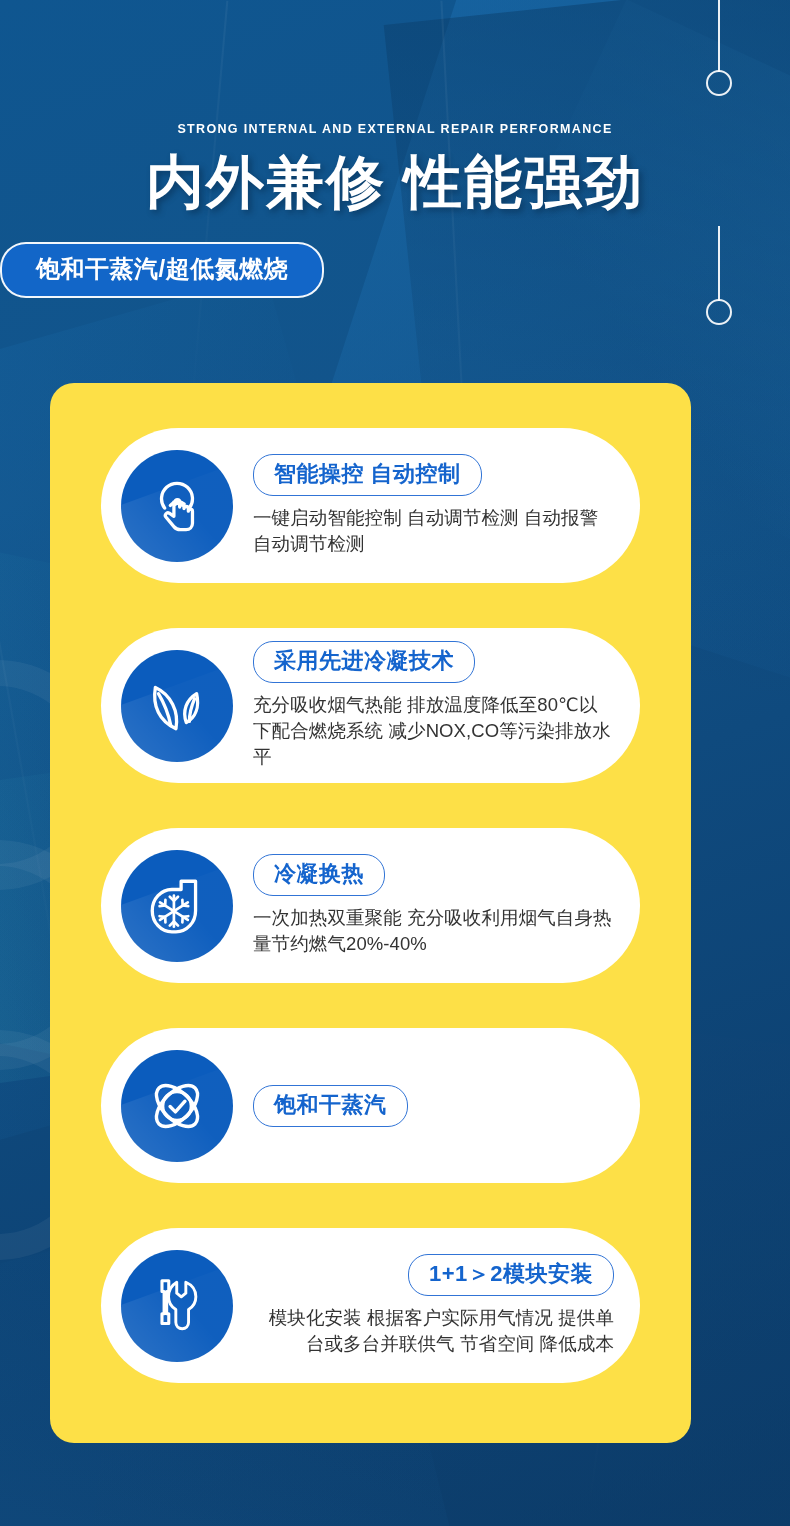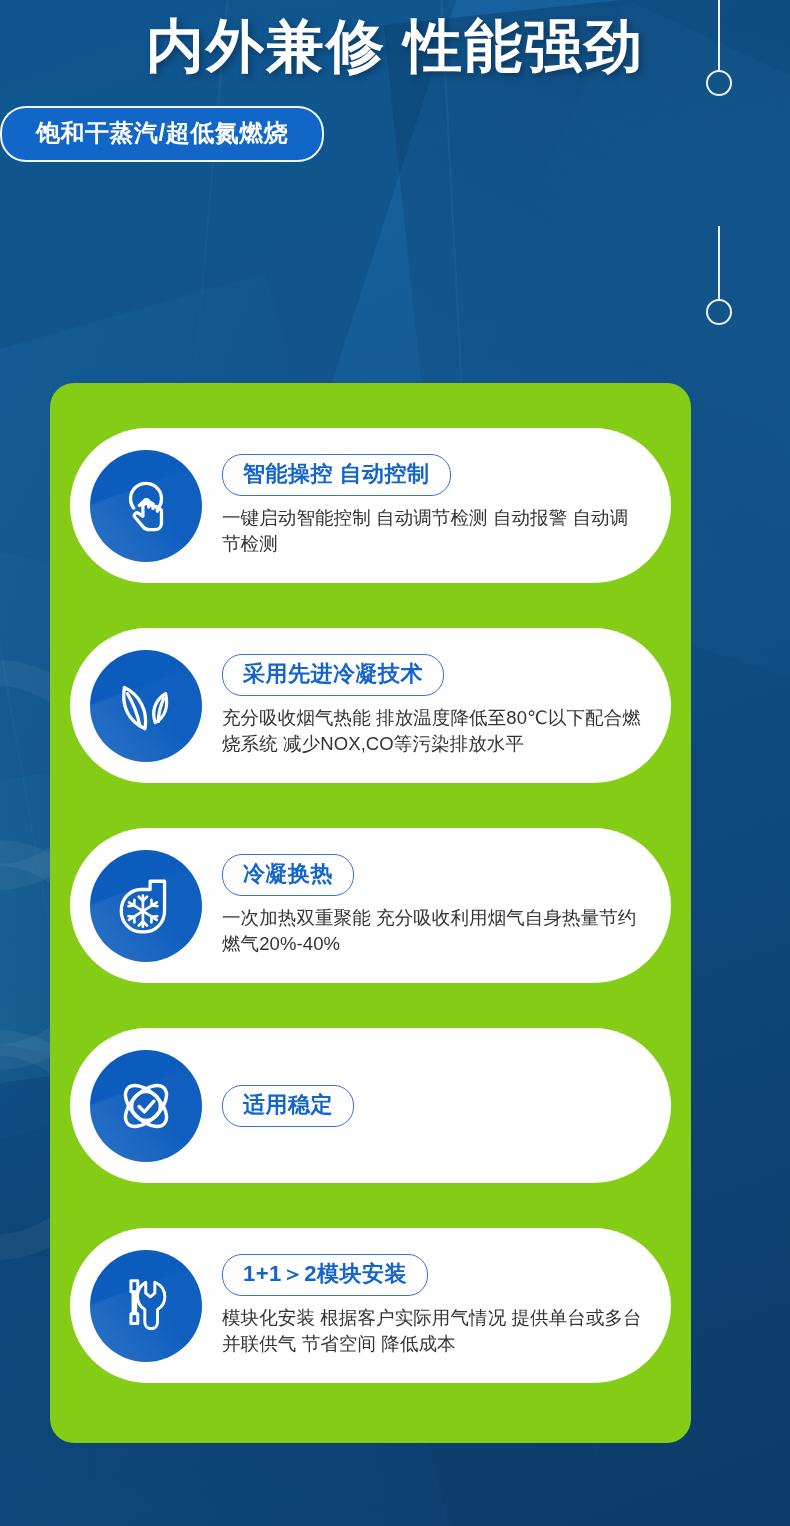--- a/index.html
+++ b/index.html
@@ -144,36 +144,36 @@
     letter-spacing: .5px;
   }
 
   
   .panel {
     position: absolute;
     top: 383px;
     left: 50px;
     width: 641px;
     height: 1060px;
-    background: #84cc16;
+    background: #fde047;
     border-radius: 24px;
     box-sizing: border-box;
-    padding: 45px 20px;
+    padding: 45px 51px;
   }
   .card {
     position: relative;
     height: 155px;
     background: #ffffff;
     border-radius: 78px;
     margin-bottom: 45px;
     box-sizing: border-box;
     display: flex;
     align-items: center;
   }
-  .card:last-child { margin-bottom: 0; }
+  .card:last-child { margin-bottom: 0; text-align: right; }
 
   .icon-badge {
     flex: 0 0 auto;
     width: 112px; height: 112px;
     margin-left: 20px;
     border-radius: 50%;
     background: #0b5cbd;
     position: relative;
     overflow: hidden;
     display: flex;
@@ -239,20 +239,21 @@
   <div class="pin" id="pin-a">
     <div class="stem"></div>
     <div class="ring"></div>
   </div>
   <div class="pin" id="pin-b">
     <div class="stem"></div>
     <div class="ring"></div>
   </div>
 
   <div class="header">
+    <div class="eyebrow">STRONG INTERNAL AND EXTERNAL REPAIR PERFORMANCE</div>
     <div class="headline">内外兼修 性能强劲</div>
     <div class="subpill-wrap">
       <span class="subpill">饱和干蒸汽/超低氮燃烧</span>
     </div>
   </div>
 
   <div class="panel">
 
     <div class="card">
       <div class="icon-badge">
@@ -314,21 +315,21 @@
       <div class="icon-badge">
         <div class="sheen"></div>
         <svg width="68" height="68" viewBox="0 0 64 64" fill="none" stroke="#ffffff" stroke-width="3.2" stroke-linecap="round" stroke-linejoin="round">
           <ellipse cx="32" cy="32" rx="13" ry="24" transform="rotate(45 32 32)"></ellipse>
           <ellipse cx="32" cy="32" rx="13" ry="24" transform="rotate(-45 32 32)"></ellipse>
           <circle cx="32" cy="32" r="13.5"></circle>
           <path d="M25.5 32.5l5 5 9-10"></path>
         </svg>
       </div>
       <div class="card-body">
-        <div class="card-title">适用稳定</div>
+        <div class="card-title">饱和干蒸汽</div>
       </div>
     </div>
 
     <div class="card">
       <div class="icon-badge">
         <div class="sheen"></div>
         <svg width="62" height="62" viewBox="0 0 64 64" fill="none" stroke="#ffffff" stroke-width="3.2" stroke-linecap="round" stroke-linejoin="round">
           <path d="M16.5 6h7v11h-2.2v23h2.2v10h-7V40h2.2V17h-2.2z"></path>
           <path d="M35 6v12l5 4 5-4V6c7 3 11 9 11 16 0 6-3 11-8 14v14c0 4-3 7-7 7s-7-3-7-7V36c-5-3-8-8-8-14 0-7 4-13 9-16z" transform="translate(-4 0) scale(0.94) translate(3 2)"></path>
         </svg>

